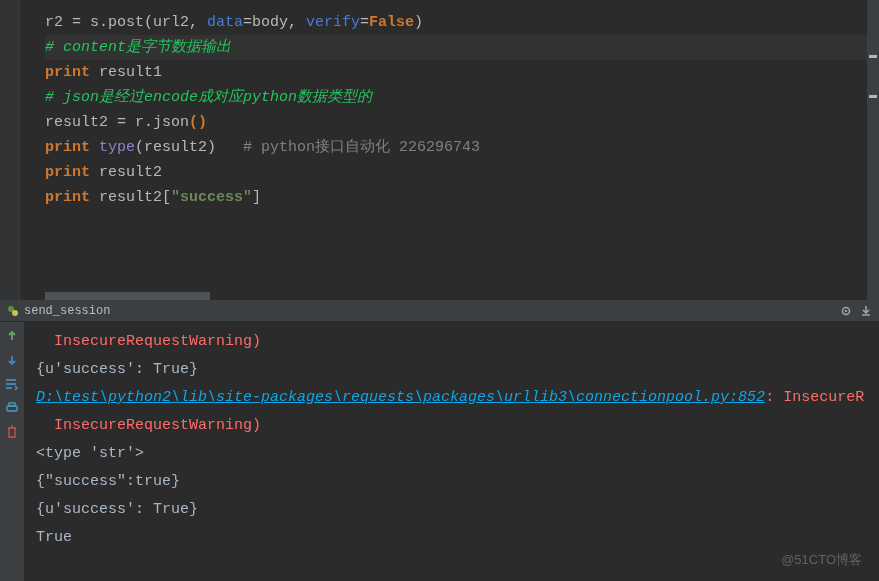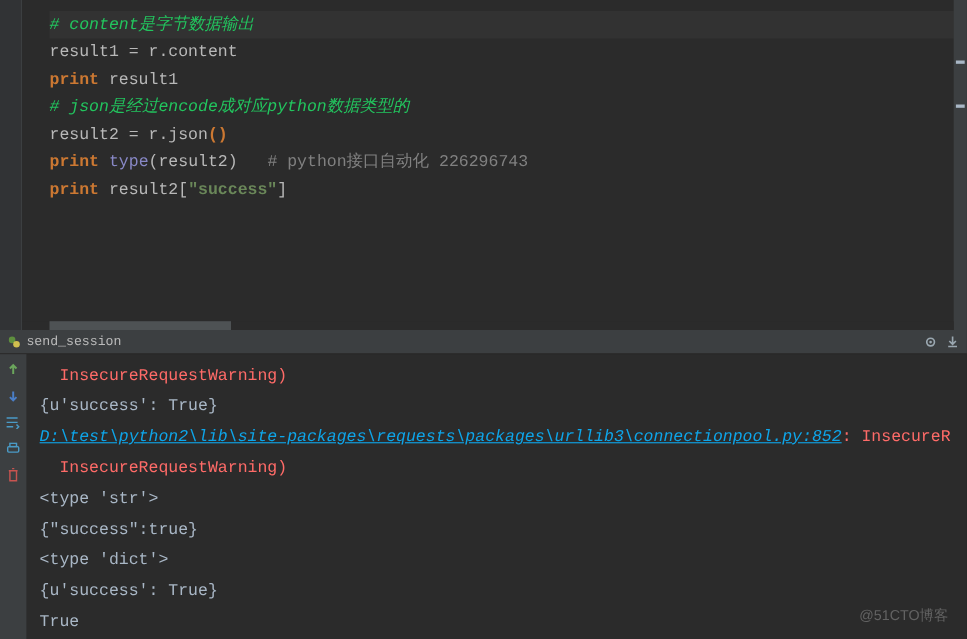--- a/index.html
+++ b/index.html
@@ -128,27 +128,28 @@
       font-family: sans-serif;
       opacity: 0.8;
     }
   </style>
 </head>
 <body>
 
 <div class="editor">
   <div class="gutter"></div>
   <div class="code-content">
+    <div class="code-line"><span>r2 = s.post(url2, </span><span class="param-name">data</span><span>=body, </span><span class="param-name">verify</span><span>=</span><span class="kw-orange">False</span><span>)</span></div>
     <div class="code-line highlighted-line"><span class="comment-red"># content是字节数据输出</span></div>
-    <div class="code-line"><span>result1 = r.content</span></div>
     <div class="code-line"><span class="kw-orange">print</span><span> result1</span></div>
     <div class="code-line"><span></span></div>
     <div class="code-line"><span class="comment-red"># json是经过encode成对应python数据类型的</span></div>
     <div class="code-line"><span>result2 = r.json</span><span class="kw-orange">()</span></div>
     <div class="code-line"><span class="kw-orange">print</span><span> </span><span class="builtin">type</span><span>(result2)   </span><span class="comment"># python接口自动化 226296743</span></div>
+    <div class="code-line"><span class="kw-orange">print</span><span> result2</span></div>
     <div class="code-line"><span class="kw-orange">print</span><span> result2[</span><span class="string-bold">"success"</span><span>]</span></div>
   </div>
   <div class="scroll-right">
     <div class="scroll-marker" style="top:55px"></div>
     <div class="scroll-marker" style="top:95px"></div>
   </div>
   <div class="scroll-bottom-track">
     <div class="scroll-thumb-h"></div>
   </div>
 </div>
@@ -207,19 +208,18 @@
         </svg>
     </div>
   </div>
   <div class="output-content">
     <div class="out-line"><span class="warning-red">  InsecureRequestWarning)</span></div>
     <div class="out-line"><span>{u'success': True}</span></div>
     <div class="out-line"><span class="path-link">D:\test\python2\lib\site-packages\requests\packages\urllib3\connectionpool.py:852</span><span class="warning-red">: InsecureR</span></div>
     <div class="out-line"><span class="warning-red">  InsecureRequestWarning)</span></div>
     <div class="out-line"><span>&lt;type 'str'&gt;</span></div>
     <div class="out-line"><span>{"success":true}</span></div>
-    <div class="out-line"><span>&lt;type 'dict'&gt;</span></div>
     <div class="out-line"><span>{u'success': True}</span></div>
     <div class="out-line"><span>True</span></div>
   </div>
 </div>
 
 <div class="watermark">@51CTO博客</div>
 
 </body></html>

